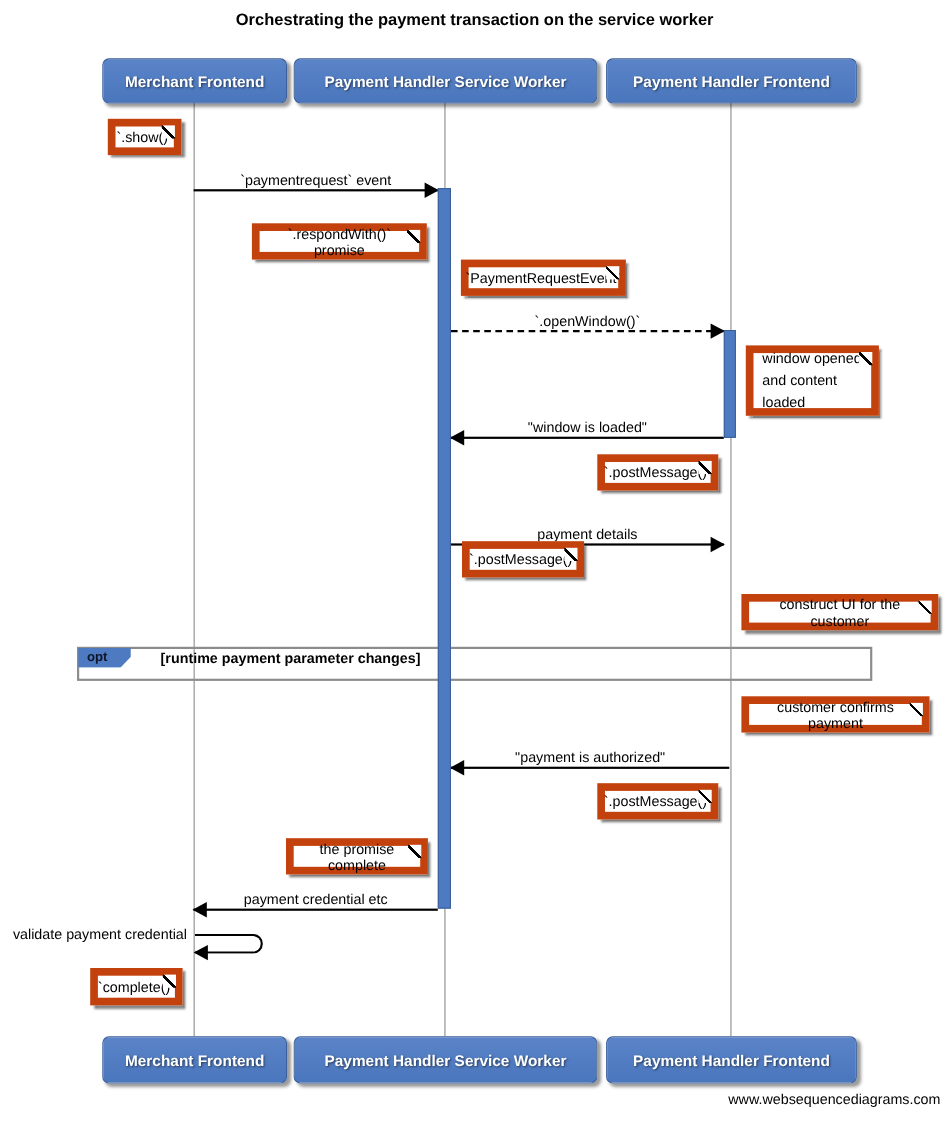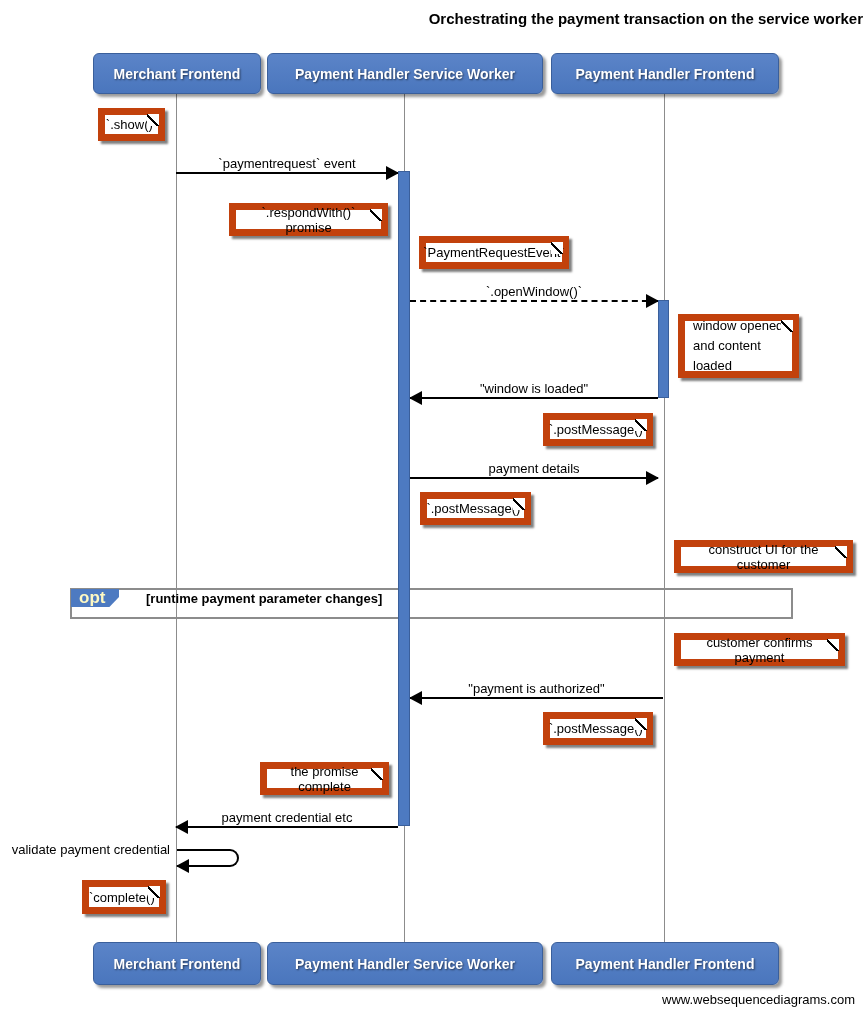--- a/index.html
+++ b/index.html
@@ -6,21 +6,21 @@
   #diagram{
     position:relative;
     width:863px;height:1019px;
     background:#ffffff;
     font-family:"Liberation Sans","DejaVu Sans",sans-serif;
     color:#000;
     overflow:hidden;
   }
   .title{
     position:absolute;left:0;top:10px;width:863px;
-    text-align:right;font-size:15px;font-weight:bold;
+    text-align:center;font-size:15px;font-weight:bold;
   }
   .lifeline{
     position:absolute;width:0;
     border-left:1px solid #8c8c8c;
   }
   .actor{
     position:absolute;
     background:linear-gradient(#5b84c8,#4a76bd);
     border:1px solid #3a5f9b;
     border-radius:6px;
@@ -66,21 +66,21 @@
   }
   .frag{
     position:absolute;
     border:2px solid #8c8c8c;
     box-sizing:border-box;
   }
   .frag-tab{
     position:absolute;left:-1px;top:-1px;
     width:48px;height:18px;
     background:#4d7ac1;
-    color:#fef9c3;font-size:17px;font-weight:bold;
+    color:#0f172a;font-size:12px;font-weight:bold;
     line-height:17px;padding-left:8px;box-sizing:border-box;
     clip-path:polygon(0 0,100% 0,100% 45%,80% 100%,0 100%);
   }
   .frag-cond{
     position:absolute;left:74px;top:1px;
     font-size:13px;font-weight:bold;white-space:nowrap;
   }
   .selfloop{
     position:absolute;
     border:2px solid #000;border-left:none;
@@ -124,21 +124,21 @@
       </div>
   </div>
 
   <div class="msg" style="left:410px;top:381px;width:248px;">
     <div class="msg-label">"window is loaded"</div>
     <div class="msg-line">
         <span class="ah l"></span>
       </div>
   </div>
 
-  <div class="msg" style="left:410px;top:461px;width:248px;">
+  <div class="msg" style="left:410px;top:478px;width:248px;">
     <div class="msg-label">payment details</div>
     <div class="msg-line">
         <span class="ah r"></span>
       </div>
   </div>
 
   <div class="msg" style="left:410px;top:681px;width:253px;">
     <div class="msg-label">"payment is authorized"</div>
     <div class="msg-line">
         <span class="ah l"></span>

